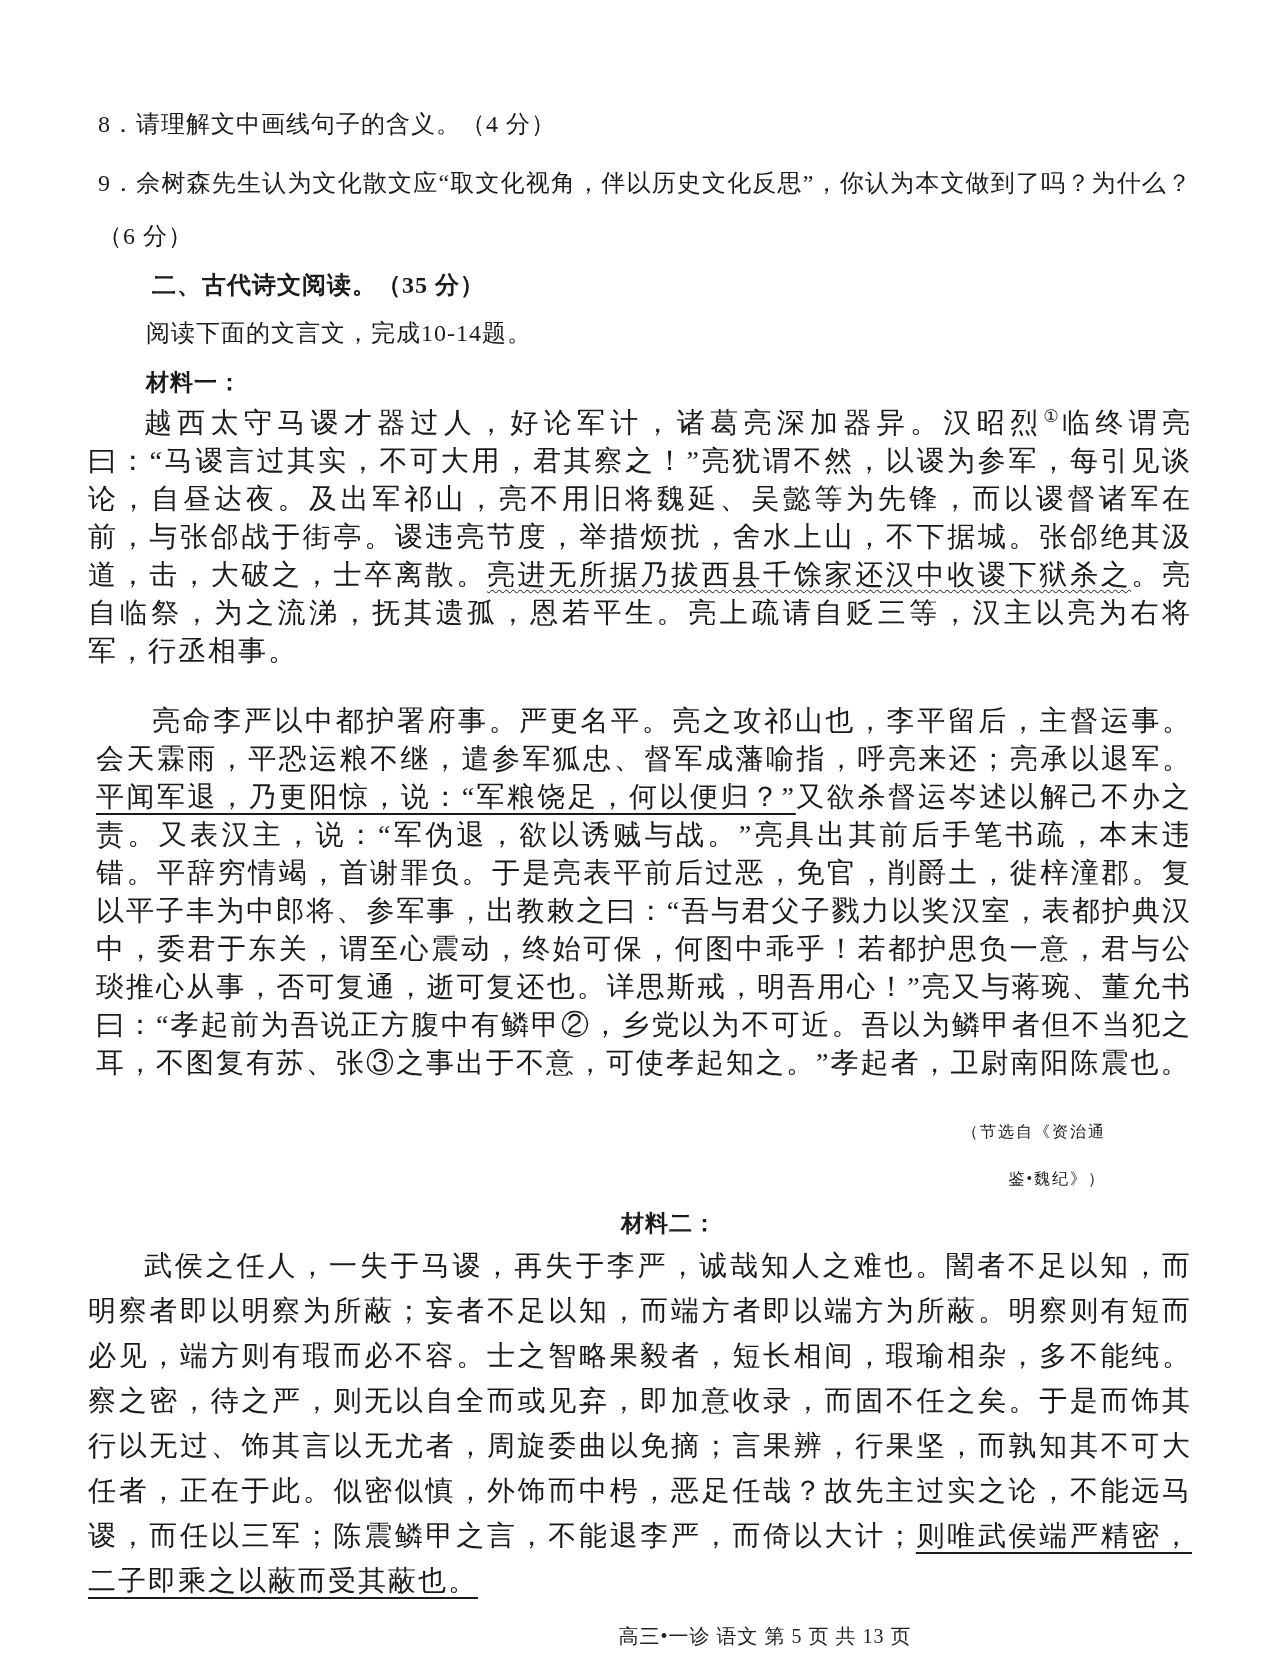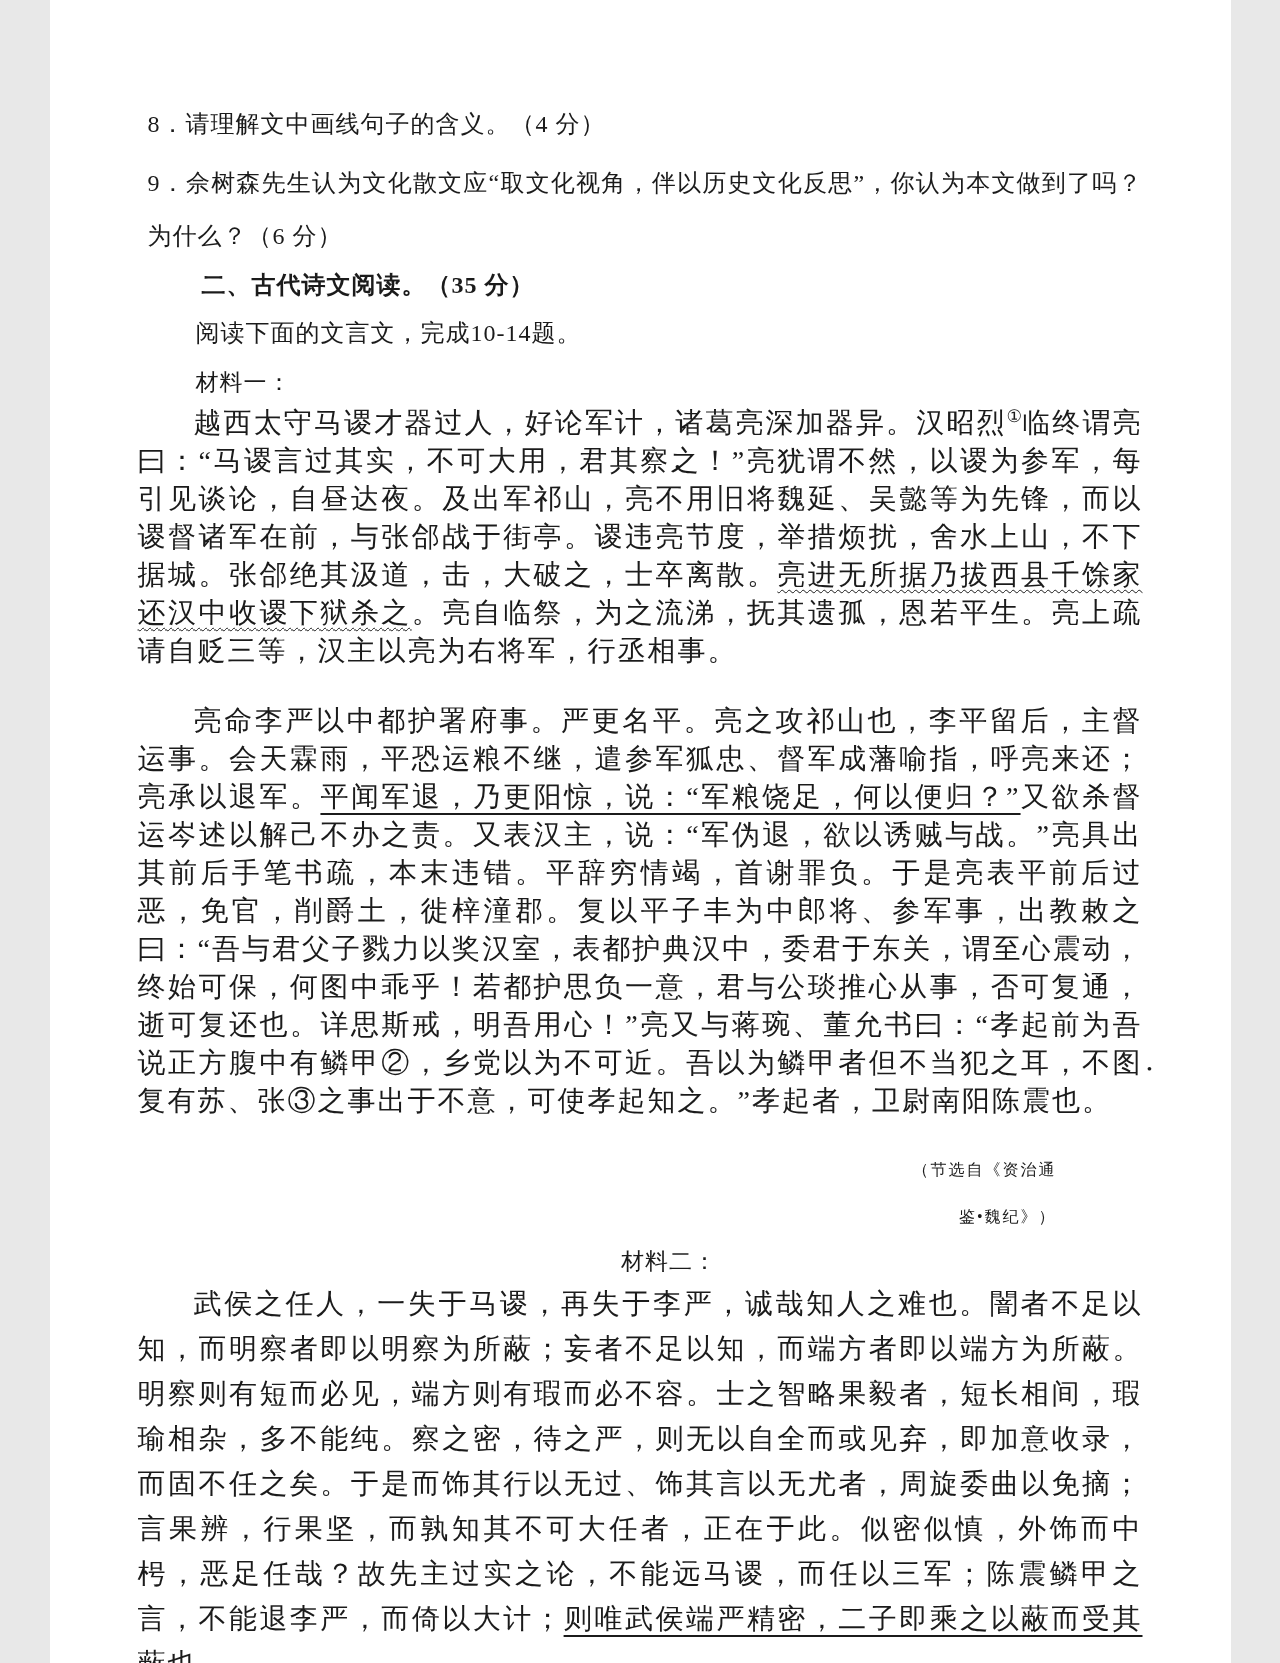--- a/index.html
+++ b/index.html
@@ -2,21 +2,21 @@
 <html><head>
 <meta charset="utf-8">
 <style>
   html, body {
     margin: 0;
     padding: 0;
     background: #e8e8e8;
   }
   .page {
     position: relative;
-    width: 1181px;
+    width: 1280px;
     height: 1663px;
     margin: 0 auto;
     background: #ffffff;
     box-sizing: border-box;
     padding: 98px 88px 0 88px;
     color: #1b1b1b;
     font-family: "Liberation Serif", "DejaVu Serif", serif;
     overflow: hidden;
   }
   .q {
@@ -32,38 +32,39 @@
     letter-spacing: 1px;
     margin: 4px 0 0 64px;
   }
   .sec-sub {
     font-size: 24px;
     letter-spacing: 1px;
     margin: 16px 0 0 58px;
   }
   .mat-label {
     font-size: 23px;
-    font-weight: normal;
+    font-weight: bold;
     letter-spacing: 1px;
     margin: 18px 0 0 58px;
   }
   .mat-label.mat2 {
     margin-top: 6px;
     text-align: center;
   }
   .passage {
     font-size: 28px;
     line-height: 38px;
     letter-spacing: 2px;
     text-align: justify;
     text-indent: 2em;
     margin: 6px 0 0 0;
   }
   .passage.para2 {
     margin-top: 32px;
+    margin-left: 8px;
   }
   .passage.passage2 {
     line-height: 45px;
     margin-top: 4px;
   }
   .seg-u {
     text-decoration: underline;
     text-underline-offset: 7px;
     text-decoration-thickness: 1.5px;
   }

